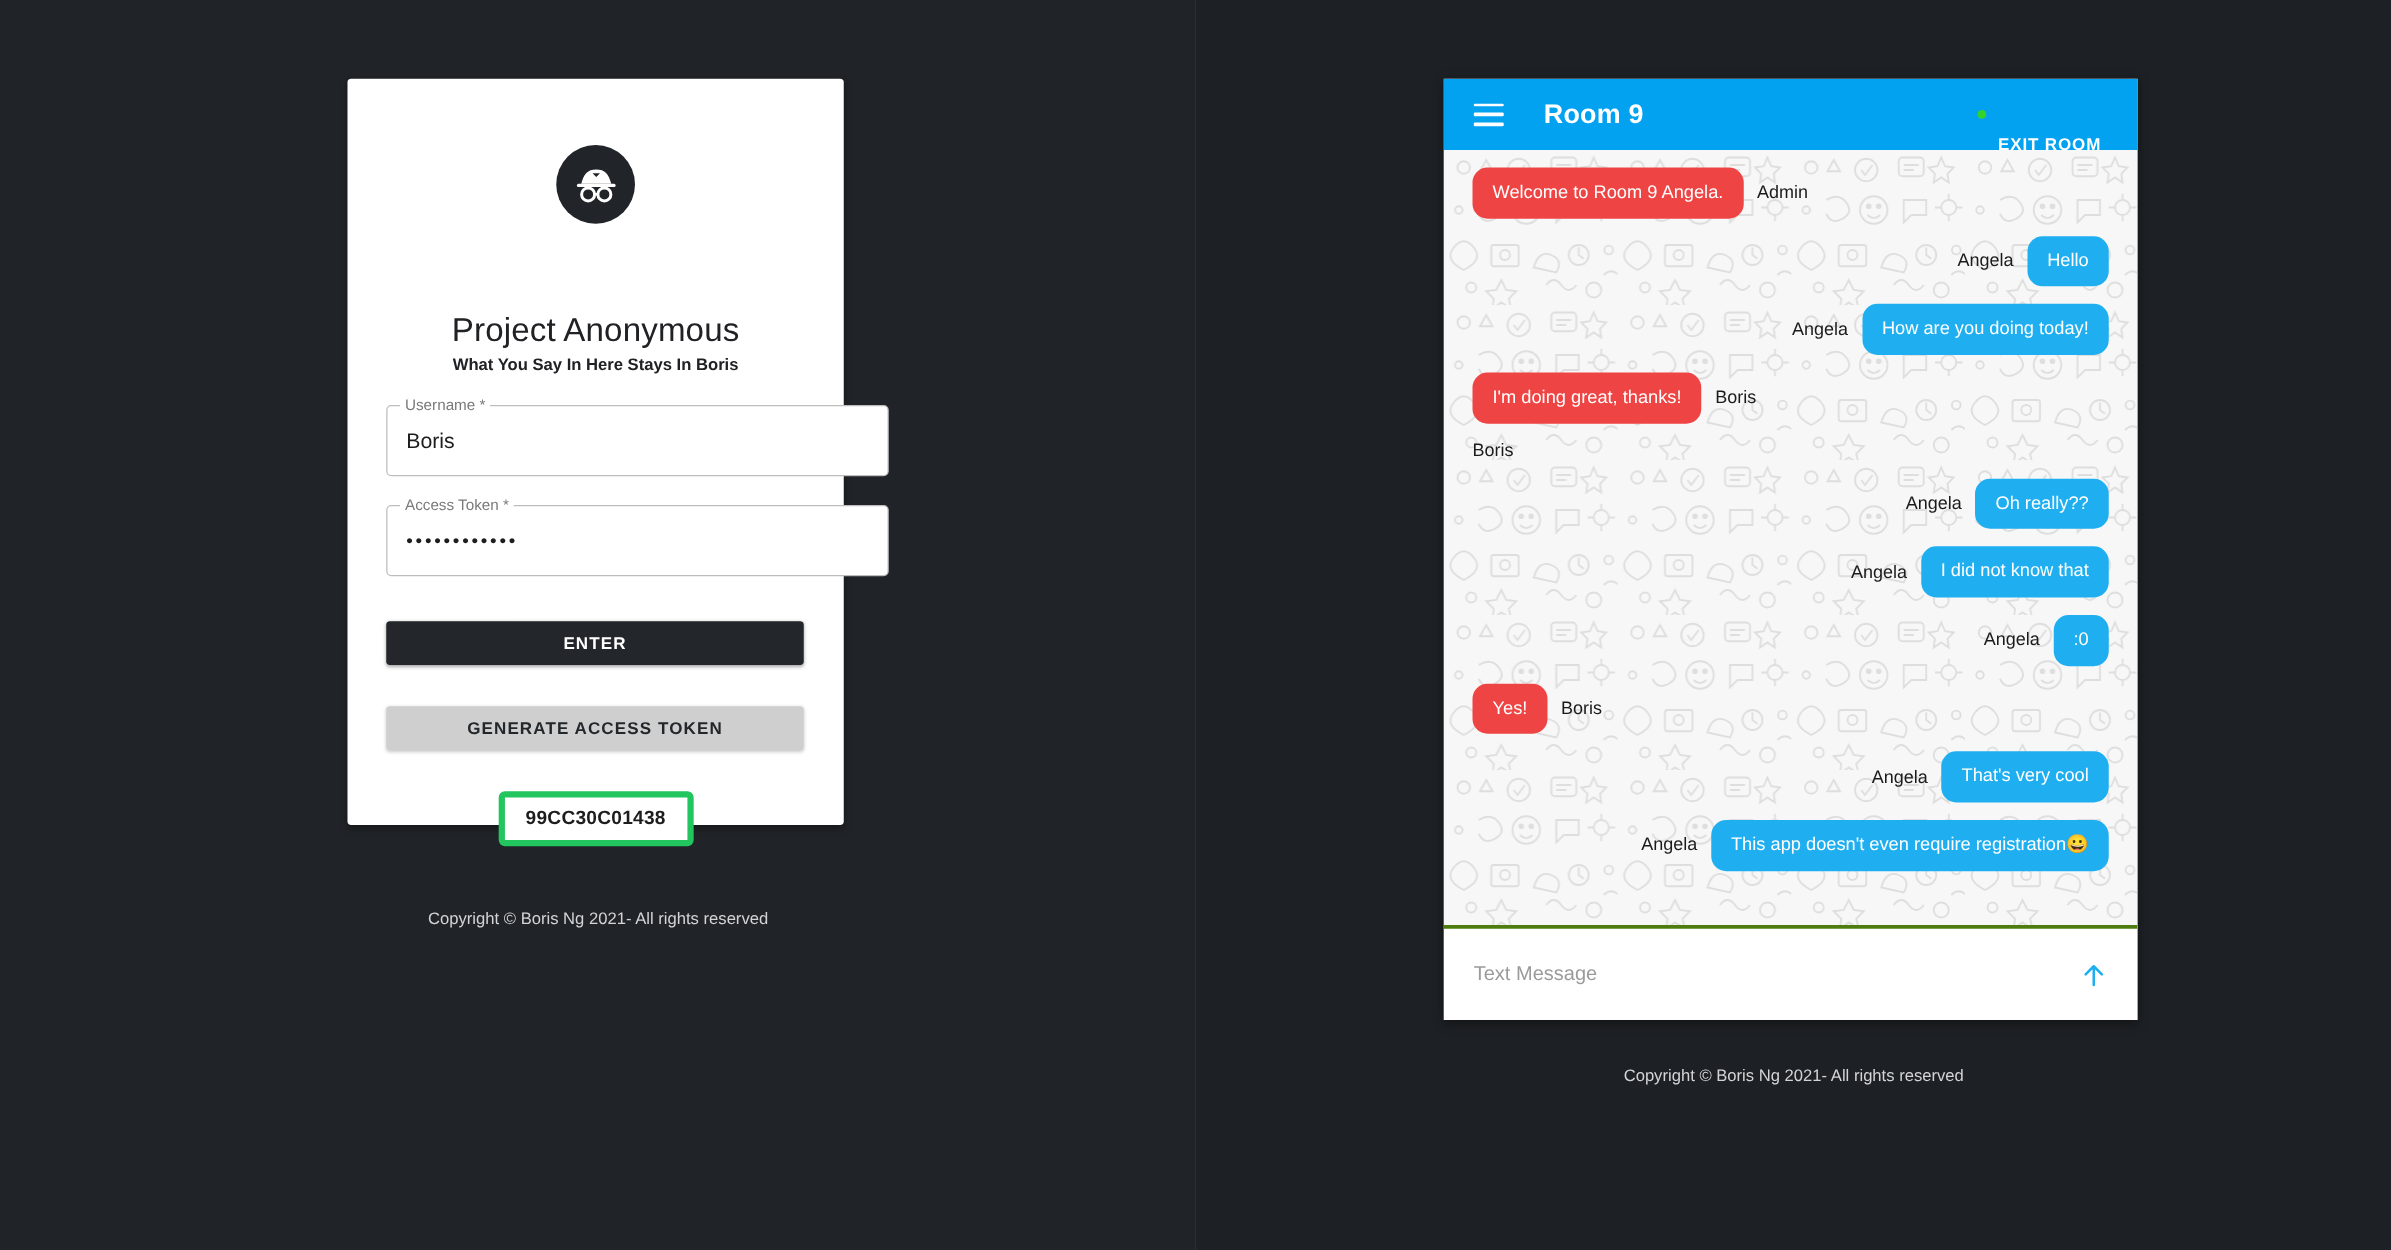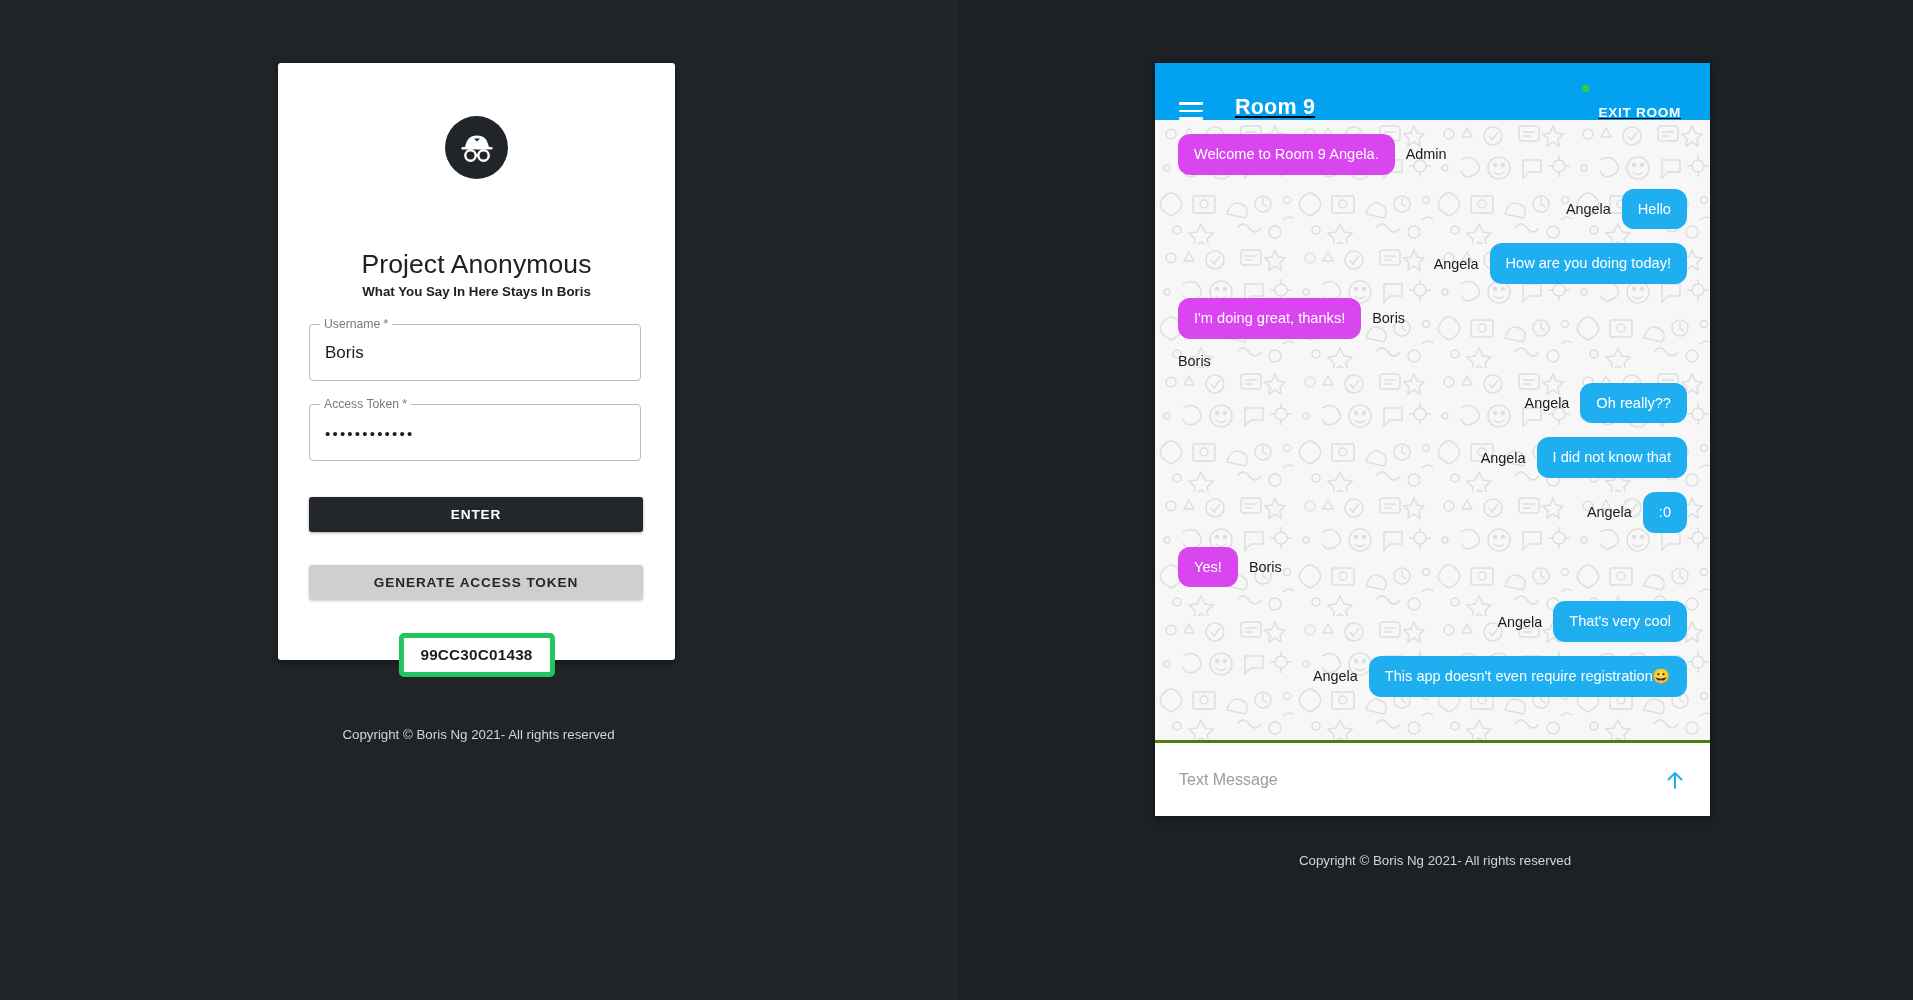--- a/index.html
+++ b/index.html
@@ -35,21 +35,21 @@
     position:absolute; left:0; right:0; top:186px;
     text-align:center; font-size: 26.5px; font-weight: 400; color:#202124;
     letter-spacing: .1px;
   }
   .app-tagline {
     position:absolute; left:0; right:0; top:221px;
     text-align:center; font-size: 13.3px; font-weight: 700; color:#202124;
   }
 
   
-  .field { position:absolute; left: 31px; width: 332px; height: 57px; }
+  .field { position:absolute; left: 31px; width: 402px; height: 57px; }
   .field-1 { top: 261px; }
   .field-2 { top: 341px; }
   .field-box {
     position:absolute; inset:0;
     border: 1px solid #bdbdbd; border-radius: 4px; background: #fff;
   }
   .field-notch {
     position:absolute; left: 11px; top: -8px; height: 16px;
     background:#fff; padding: 0 4px;
     font-size: 12.2px; color: #7a7a7a; line-height: 16px; white-space: nowrap;
@@ -88,21 +88,21 @@
 
   
   .chat-phone {
     position:absolute; left:1155px; top:63px;
     width: 555px; height: 753px;
     background:#ffffff; overflow:hidden;
     box-shadow: 0 2px 8px rgba(0,0,0,.4);
   }
   .chat-header {
     position:relative; height: 57px; background:#03A2F0;
-    display:flex; align-items:flex-end; padding: 0 29px 0 24px; text-decoration: underline;
+    display:flex; align-items:center; padding: 0 29px 0 24px;
   }
   .hamburger { width:24px; height:18px; display:flex; flex-direction:column; justify-content:space-between; cursor:pointer; }
   .hamburger i { display:block; height:2.6px; background:#fff; border-radius:1px; }
   .room-title {
     margin-left: 32px; color:#fff; font-size:21.5px; font-weight:700; letter-spacing:.2px;
   }
   .header-right { margin-left:auto; display:flex; align-items:center; gap:9px; cursor:pointer; }
   .status-dot { width:7px; height:7px; border-radius:50%; background:#35d22a; display:block; }
   .exit-label { color:#fff; font-size:13.6px; font-weight:700; letter-spacing:.7px;margin-top:48px; }
 
@@ -115,21 +115,21 @@
   .msg-row {
     position:relative; display:flex; align-items:center; gap:11px;
     padding: 0 23px; margin-top: 14px; z-index:2;
   }
   .msg-row.left  { justify-content:flex-start; }
   .msg-row.right { justify-content:flex-end; }
   .bubble {
     max-width: 360px; padding: 11px 16px; border-radius: 12px;
     font-size: 14.6px; line-height: 1.28; color:#fff; word-wrap:break-word;
   }
-  .bubble.dark { background:#d946ef; }
+  .bubble.dark { background:#ef4444; }
   .bubble.blue { background:#1FAFF0; }
   .sender { font-size:14.4px; color:#1b1b1b; white-space:nowrap; }
 
   .chat-input {
     position:relative; height: 76px; background:#fff;
     border-top: 3px solid #4d7c0f;
     display:flex; align-items:center; padding: 0 24px;
   }
   .chat-input .placeholder { font-size:16px; color:#9b9b9b; }
   .send-arrow { margin-left:auto; cursor:pointer; line-height:0; }

